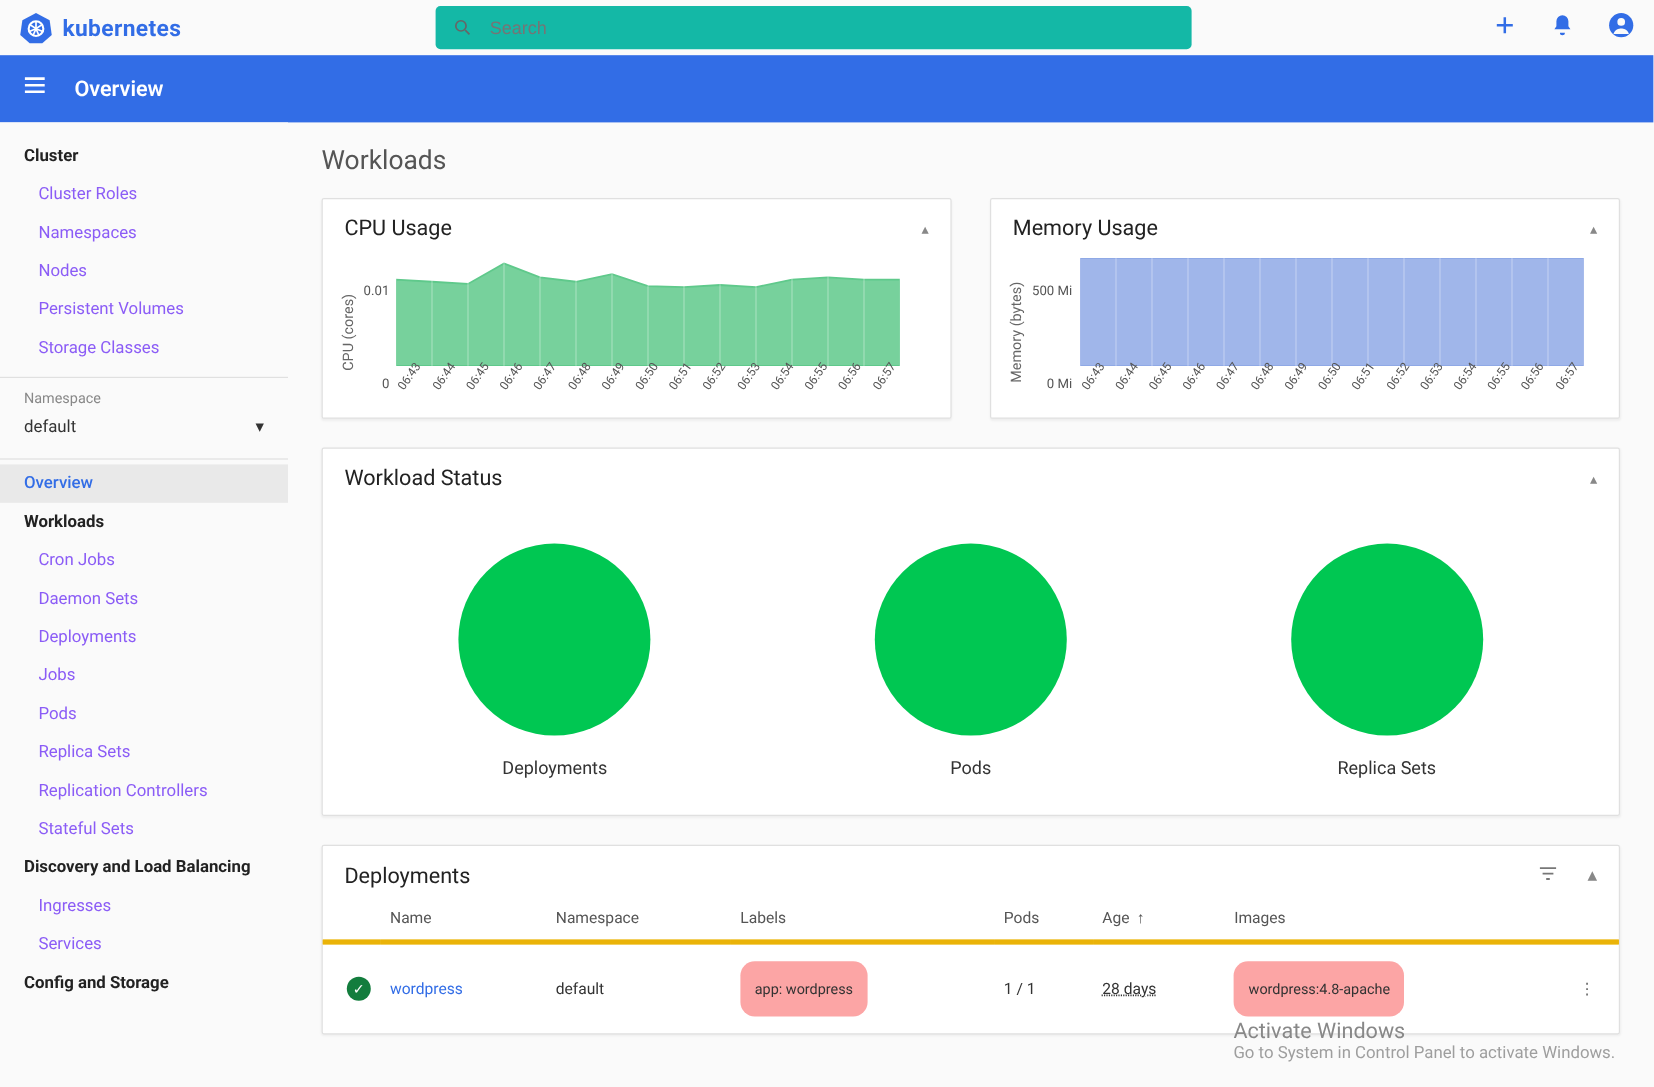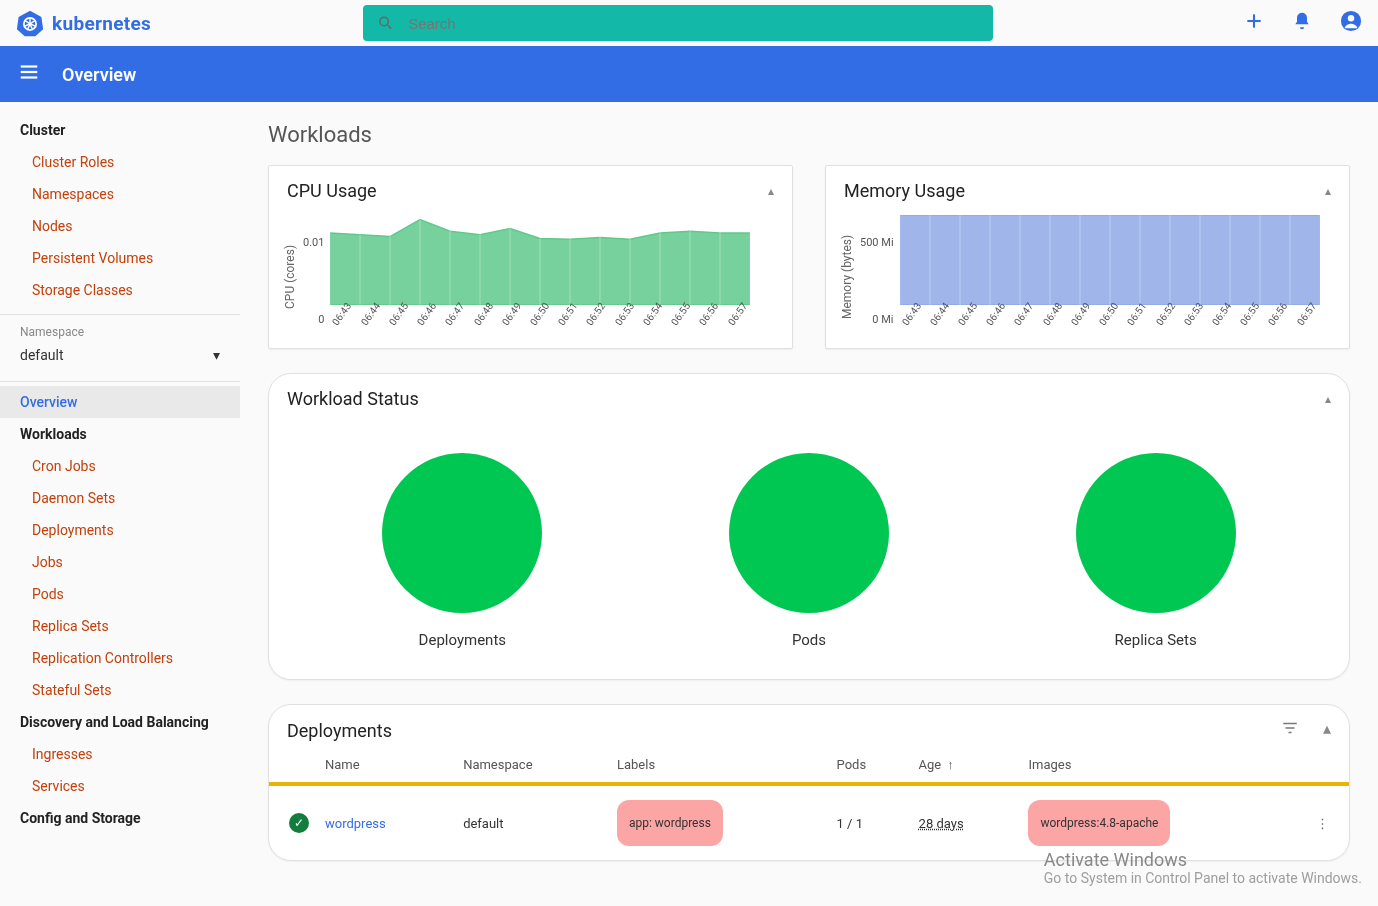--- a/index.html
+++ b/index.html
@@ -10,31 +10,31 @@
 .searchbox { flex: 0 0 630px; margin-left: 212px; height: 36px; background: #14b8a6; border-radius: 4px; display: flex; align-items: center; padding: 0 14px; color: #666; }
 .searchbox input { border: none; background: transparent; outline: none; font-size: 15px; color: #333; width: 100%; margin-left: 14px; }
 .top-actions { margin-left: auto; display: flex; align-items: center; gap: 28px; color: #326de6; }
 .top-actions .ico { font-size: 20px; cursor: pointer; }
 .secondbar { height: 56px; background: #326de6; color: #fff; display: flex; align-items: center; padding: 0 18px; gap: 22px; }
 .secondbar .menu-ico { font-size: 22px; cursor: pointer; }
 .secondbar .title { font-size: 18px; font-weight: 600; }
 .layout { display: flex; height: calc(906px - 46px - 56px); }
 .sidebar { width: 240px; padding: 12px 0 0 0; overflow-y: auto; background: #fafafa; }
 .side-head { font-size: 14px; font-weight: 700; color: #222; padding: 8px 20px; }
-.side-item { font-size: 14px; color: #c2410c; padding: 8px 20px 8px 32px; cursor: pointer; }
+.side-item { font-size: 14px; color: #8b5cf6; padding: 8px 20px 8px 32px; cursor: pointer; }
 .side-divider { border-top: 1px solid #e0e0e0; margin: 8px 0 4px 0; }
 .ns-label { font-size: 12px; color: #888; padding: 6px 20px 2px 20px; }
 .ns-select { display: flex; align-items: center; justify-content: space-between; padding: 6px 20px 10px 20px; font-size: 14px; color: #333; cursor: pointer; }
 .side-item.active { background: #e9e9e9; color: #326de6; font-weight: 500; padding-left: 20px; }
 .main { flex: 1; padding: 20px 28px; overflow-y: auto; }
 h1.section { font-size: 22px; font-weight: 400; color: #555; margin-bottom: 18px; }
 .row { display: flex; gap: 32px; margin-bottom: 24px; }
 .card { background: #fff; border: 1px solid #e0e0e0; border-radius: 2px; box-shadow: 0 1px 2px rgba(0,0,0,0.05); }
 .card.half { flex: 1; }
-.card.full { width: 100%; border-radius: 23px; }
+.card.full { width: 100%; }
 .card-head { display: flex; align-items: center; justify-content: space-between; padding: 14px 18px; font-size: 18px; color: #222; }
 .card-head .collapse { color: #888; font-size: 12px; cursor: pointer; }
 .chart-wrap { display: flex; padding: 0 14px 10px 14px; }
 .y-axis-label { writing-mode: vertical-rl; transform: rotate(180deg); font-size: 12px; color: #666; text-align: center; margin-right: 6px; }
 .chart-inner { flex: 1; }
 .ticks-y { display: flex; flex-direction: column; justify-content: space-between; font-size: 11px; color: #555; text-align: right; margin-right: 6px; height: 90px; margin-top: 21px; }
 .chart-svg { width: 100%; height: 90px; }
 .ticks-x { display: flex; justify-content: space-between; font-size: 10px; color: #555; padding: 4px 0 6px 0; }
 .ticks-x span { transform: rotate(-55deg); transform-origin: top left; white-space: nowrap; margin-top: 8px; }
 .chart-grid { display: flex; }
@@ -47,21 +47,21 @@
 .table-head .icons { display: flex; gap: 24px; color: #888; }
 .tbl { width: 100%; border-collapse: collapse; }
 .tbl th { text-align: left; font-size: 13px; font-weight: 400; color: #555; padding: 10px 8px; border-bottom: 4px solid #eab308; }
 .tbl td { font-size: 13px; padding: 14px 8px; color: #333; }
 .tbl th:first-child, .tbl td:first-child { padding-left: 20px; width: 44px; }
 .tbl th:last-child, .tbl td:last-child { padding-right: 20px; width: 44px; text-align: right; }
 .check-ico { width: 20px; height: 20px; border-radius: 50%; background: #137d3d; display: inline-flex; align-items: center; justify-content: center; color: #fff; font-size: 12px; }
 .link { color: #326de6; cursor: pointer; }
 .chip { display: inline-block; background: #fca5a5; border-radius: 12px; padding: 16px 12px; font-size: 12px; color: #333; }
 .sort-arrow { font-size: 13px; margin-left: 6px; }
-.watermark { position: fixed; right: 16px; bottom: 20px; color: #9e9e9e; font-size: 14px; text-align: left; pointer-events: none; }
+.watermark { position: fixed; right: 32px; bottom: 20px; color: #9e9e9e; font-size: 14px; text-align: left; pointer-events: none; }
 .watermark .t1 { font-size: 18px; color: #888; }
 </style>
 </head>
 <body>
 
 <div class="topbar">
   <div class="logo">
     <svg class="logo-wheel" viewBox="0 0 32 32">
       <polygon points="16,2 29,9 31,23 22,31 10,31 1,23 3,9" fill="#326de6"></polygon>
       <circle cx="16" cy="17" r="7" fill="none" stroke="#fff" stroke-width="2"></circle>

